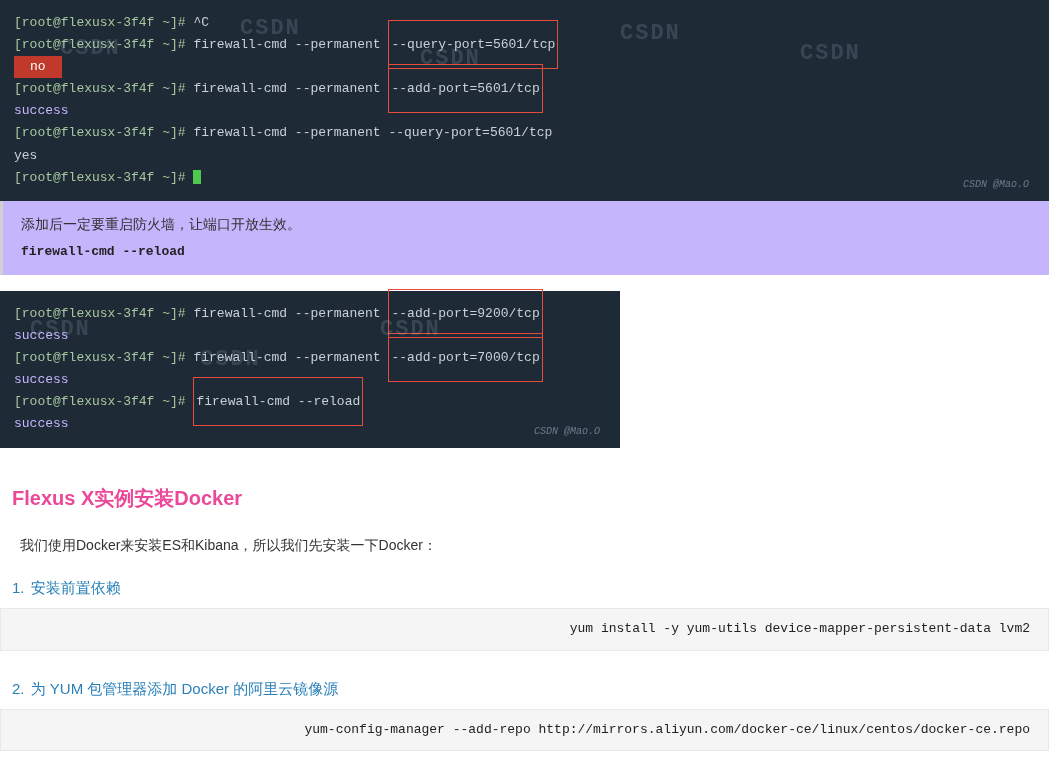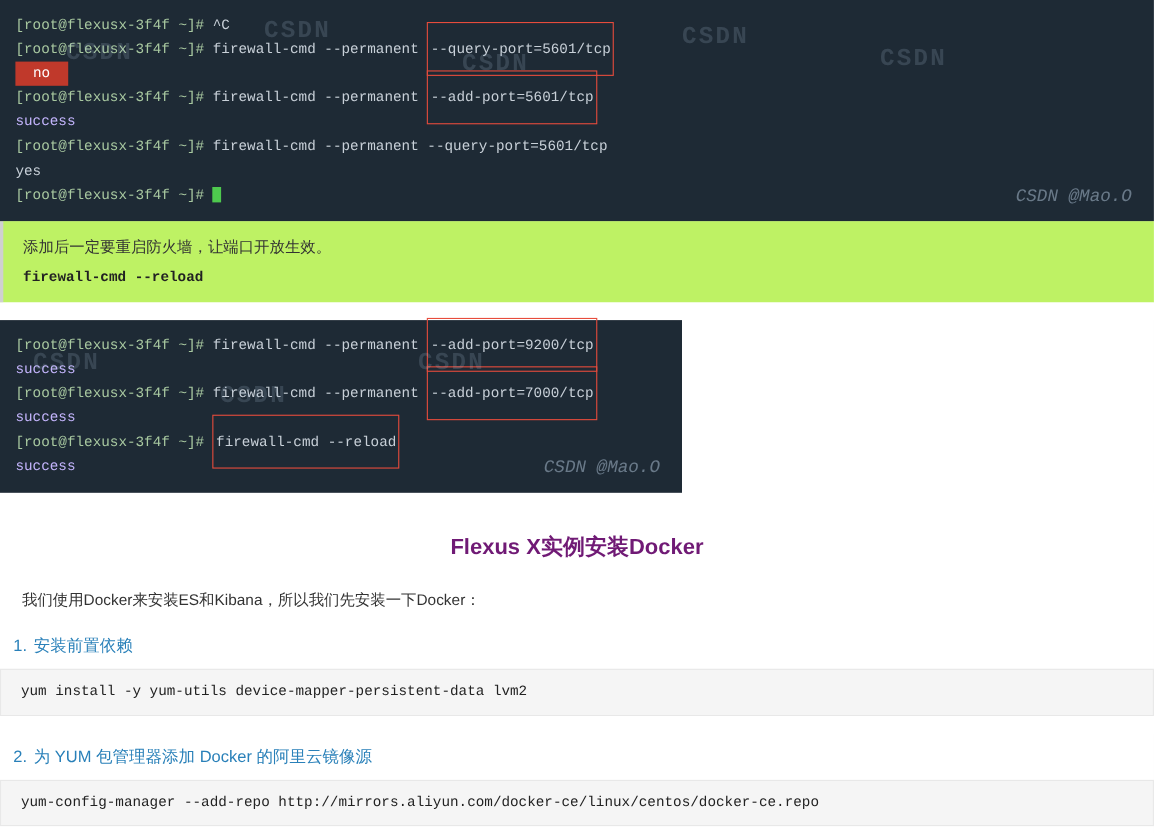--- a/index.html
+++ b/index.html
@@ -58,21 +58,21 @@
       color: rgba(180,200,220,0.18);
       font-size: 22px;
       font-weight: bold;
       letter-spacing: 2px;
       pointer-events: none;
       user-select: none;
     }
 
     
     .info-box {
-      background: #bef264;
+      background: #c4b5fd;
       border-left: 3px solid #d0d0d0;
       padding: 12px 18px;
       margin: 0;
       font-size: 14px;
       color: #333;
     }
     .info-box .note-text {
       margin-bottom: 4px;
     }
     .info-box .code-inline {
@@ -85,23 +85,22 @@
     
     .section-gap {
       height: 16px;
       background: #fff;
     }
 
     
     .section-heading {
       font-size: 20px;
       font-weight: bold;
-      color: #701a75;
+      color: #ec4899;
       padding: 18px 12px 10px 12px;
-      text-align: center;
     }
 
     .section-text {
       padding: 10px 20px 10px 20px;
       font-size: 14px;
       color: #333;
     }
 
     .numbered-heading {
       padding: 10px 12px 6px 12px;
@@ -118,28 +117,29 @@
 
     .code-block {
       background: #f5f5f5;
       border: 1px solid #e8e8e8;
       font-family: "Courier New", Courier, monospace;
       font-size: 13px;
       padding: 10px 18px;
       margin: 2px 0 0 0;
       color: #222;
       white-space: pre;
+      text-align: right;
     }
 
     .csdn-watermark-area {
       position: absolute;
       right: 20px;
       bottom: 8px;
       color: rgba(180,200,220,0.5);
-      font-size: 16px;
+      font-size: 10px;
       font-style: italic;
     }
   </style>
 </head>
 <body>
 
 <div class="page-container">
 
   <div class="terminal-block" style="position:relative;">
 

